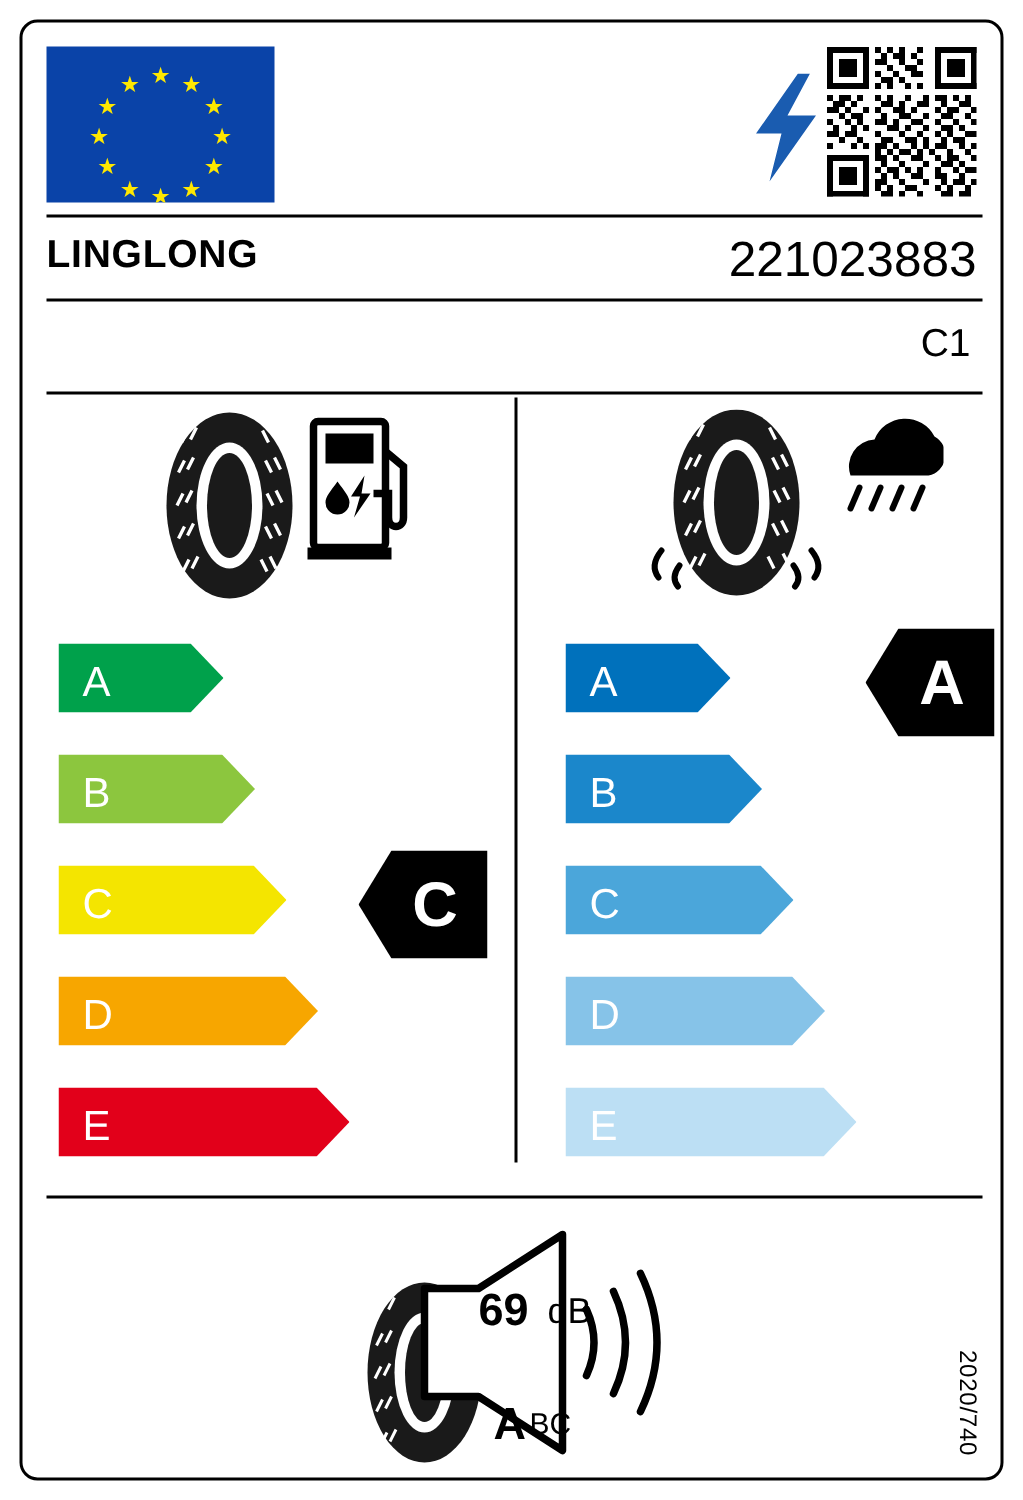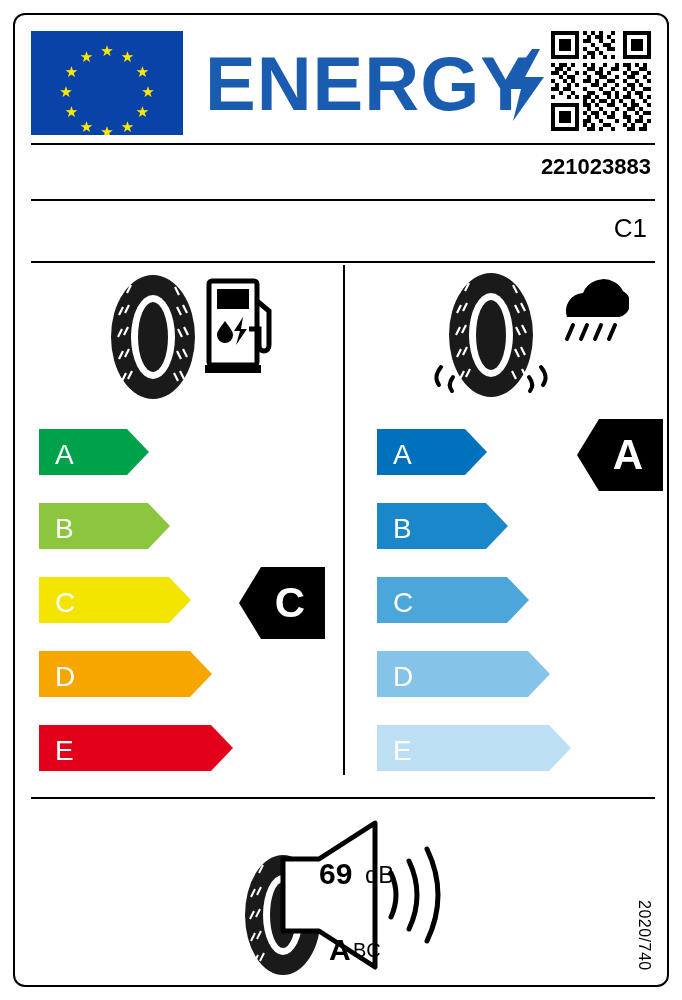--- a/index.html
+++ b/index.html
@@ -88,22 +88,22 @@
     left: 16px;
     top: 139px;
     font-size: 26px;
     font-weight: bold;
     letter-spacing: 0.5px;
   }
   .serial {
     position: absolute;
     right: 16px;
     top: 139px;
-    font-size: 22px;
-    font-weight: bold;
+    font-size: 33px;
+    font-weight: normal;
     text-align: right;
   }
   .tyre-size {
     position: absolute;
     left: 16px;
     top: 196px;
     font-size: 30px;
   }
   .class-code {
     position: absolute;
@@ -217,21 +217,20 @@
       <span class="star" style="left:104px; top:72.5px;">★</span>
       <span class="star" style="left:89px;  top:87.5px;">★</span>
       <span class="star" style="left:68.5px;top:93px;">★</span>
       <span class="star" style="left:48px;  top:87.5px;">★</span>
       <span class="star" style="left:33px;  top:72.5px;">★</span>
       <span class="star" style="left:27.5px;top:52.5px;">★</span>
       <span class="star" style="left:33px;  top:32.5px;">★</span>
       <span class="star" style="left:48px;  top:17.5px;">★</span>
     </div>
 
-    <div class="energy-word">ENERGY</div>
 
     <svg class="bolt" viewBox="0 0 44 72">
       <polygon points="30,0 2,40 19,40 11,72 42,28 23,28 38,0" fill="#1a5cb0"></polygon>
     </svg>
 
     <svg class="qr" viewBox="0 0 25 25" shape-rendering="crispEdges">
       <rect width="25" height="25" fill="#fff"></rect>
       <g fill="#000">
         <rect x="0" y="0" width="7" height="1"></rect>
           <rect x="0" y="6" width="7" height="1"></rect>
@@ -390,20 +389,21 @@
           <rect x="12" y="24" width="1" height="1"></rect>
           <rect x="15" y="24" width="1" height="1"></rect>
         <rect x="19" y="24" width="2" height="1"></rect>
           <rect x="22" y="24" width="2" height="1"></rect>
       </g>
     </svg>
   </div>
 
   <div class="rule" style="left:16px; top:128px; width:624px;"></div>
 
+  <div class="brand">LINGLONG</div>
   <div class="serial">221023883</div>
 
   <div class="rule" style="left:16px; top:184px; width:624px;"></div>
 
   <div class="class-code">C1</div>
 
   <div class="rule" style="left:16px; top:246px; width:624px;"></div>
 
   <div class="divider-v"></div>
 

